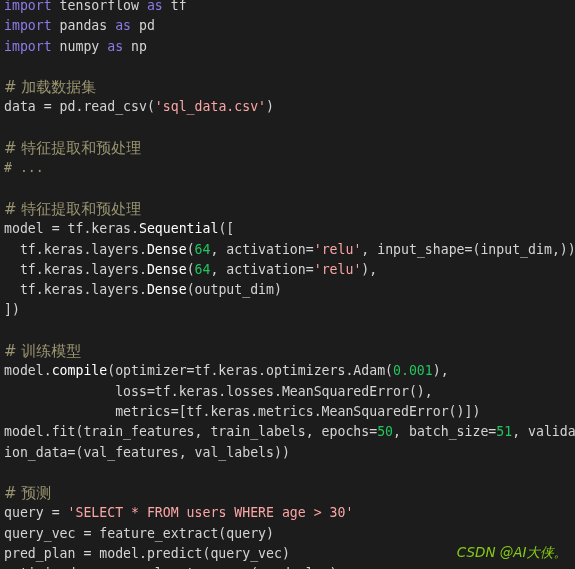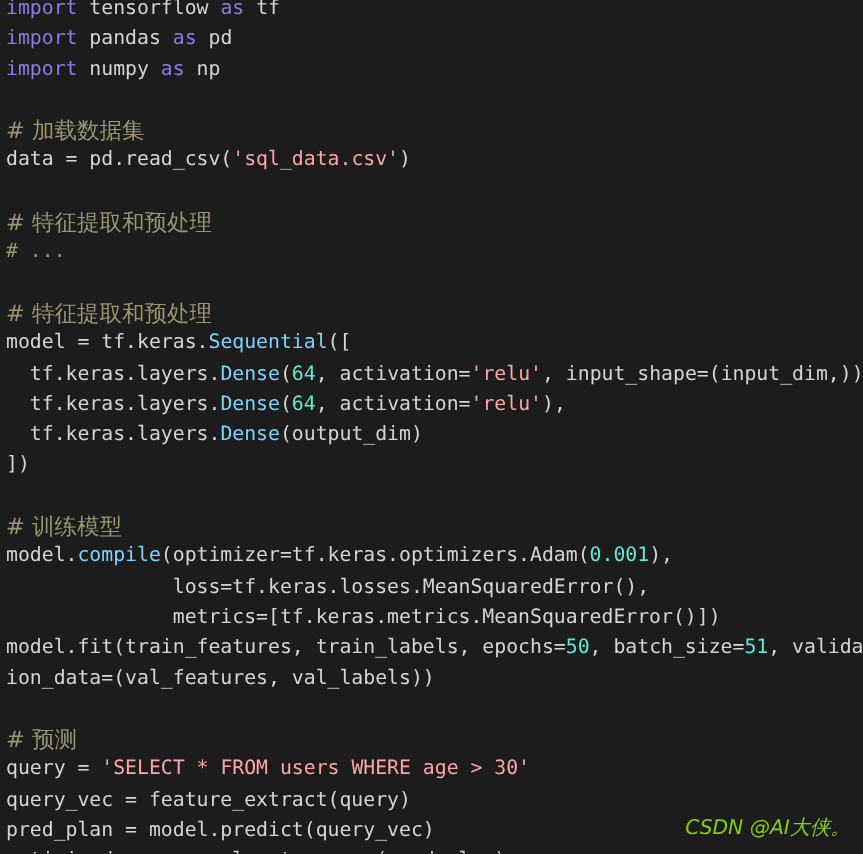--- a/index.html
+++ b/index.html
@@ -35,22 +35,22 @@
     white-space: pre;
     color: #d4d4d4;
     letter-spacing: 0px;
   }
   .line.blank { color: transparent; }
 
   
   .kw   { color: #8d7ae8; }   
   .def  { color: #d4d4d4; }   
   .str  { color: #fca5a5; }   
-  .num  { color: #5eead4; margin-top: 40px; }   
-  .fn   { color: #7dd3fc; }   
+  .num  { color: #22c55e; margin-top: 40px; }   
+  .fn   { color: #ffffff; }   
   .com  { color: #9a9470; }   
 
   .com-cjk {
     font-family: "DejaVu Sans", "Liberation Sans", sans-serif;
     font-size: 15px;
   }
 
   #watermark {
     position: absolute;
     right: 8px;

